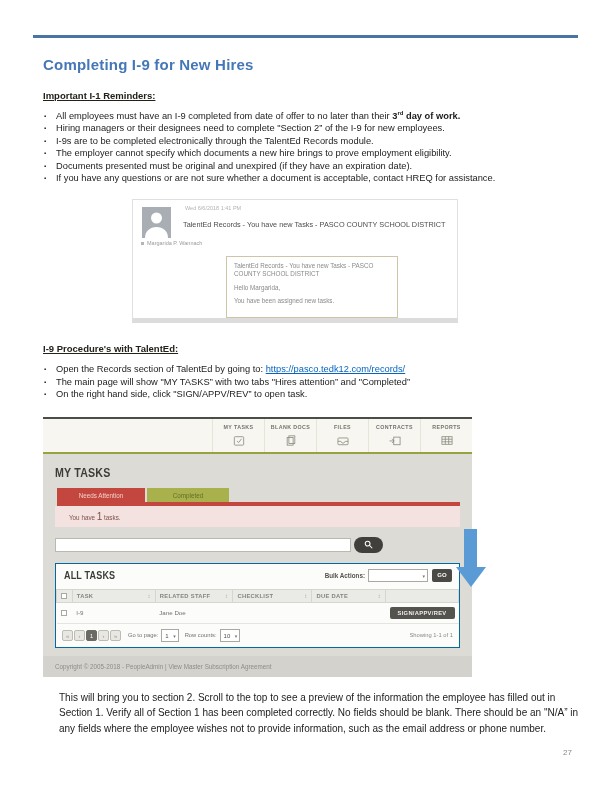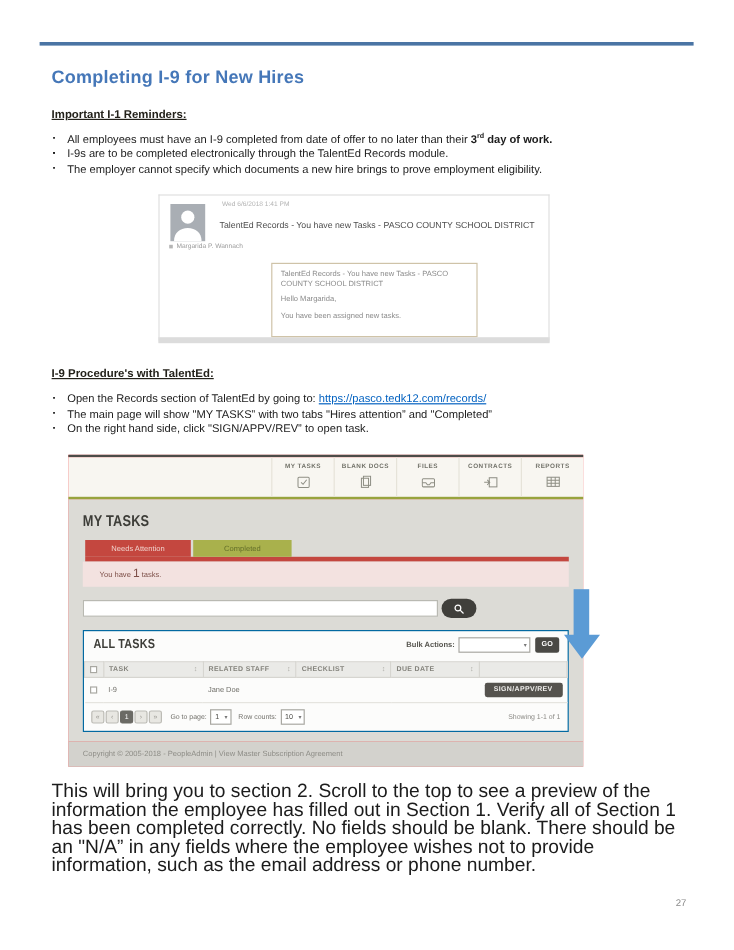--- a/index.html
+++ b/index.html
@@ -25,21 +25,21 @@
   .avatar{position:absolute;left:9px;top:7px;width:29px;height:31px;background:#a9aeb4;overflow:hidden}
   .avatar svg{width:29px;height:31px;display:block}
   .email-ts{position:absolute;left:52px;top:5px;font-size:5.5px;color:#b3b3b3}
   .email-subject{position:absolute;left:50px;top:20px;right:6px;font-size:7.3px;color:#4d4d4d}
   .email-sender{position:absolute;left:8px;top:40px;font-size:5.5px;color:#9a9a9a}
   .email-sender .exp{display:inline-block;width:3px;height:3px;background:#b5b5b5;margin-right:3px;vertical-align:middle}
   .email-inner{position:absolute;left:93px;top:56px;width:172px;height:62px;border:1px solid #cfc3a8;padding:5px 7px;font-size:6.3px;line-height:7.6px;color:#8a8a8a;background:#fff}
   .email-inner p{margin:0 0 6px}
 
   
-  .rec-shot{position:relative;margin-top:16px;margin-left:14px;width:429px;background:#ef4444}
+  .rec-shot{position:relative;margin-top:16px;width:429px;background:#eab308}
   .rec-topline{height:2px;background:#4c4c48}
   .rec-header{position:relative;height:35px;background:#f8f6f1;border-bottom:2px solid #98a33e;display:flex;justify-content:flex-end}
   .nav-item{width:52px;border-left:1px solid #e6e3d9;text-align:center;padding-top:5px;cursor:pointer}
   .nav-label{font-size:5.3px;font-weight:bold;color:#73736a;letter-spacing:.4px;white-space:nowrap}
   .nav-icon{margin-top:2px;color:#8e8e84}
   .nav-icon svg{width:12px;height:11px}
 
   .rec-body{background:#dcdbd6;padding:9px 12px 8px}
   .rec-title,.panel-title{font-size:13px;font-weight:bold;color:#3d3d38;transform:scaleX(.82);transform-origin:left center;display:inline-block;letter-spacing:.2px;white-space:nowrap}
   .tabs{display:flex;gap:2px;margin-top:7px;border-bottom:4px solid #c4473f;margin-left:2px}
@@ -77,41 +77,43 @@
   .pg-label{margin:0 3px 0 6px;white-space:nowrap}
   .pager .sel{margin-left:0}
   .pg-showing{margin-left:auto;color:#8a8984}
 
   .rec-footer{background:#d3d2cd;padding:7px 12px;font-size:6.3px;color:#8e8d87}
 
   .arrow{position:absolute;left:413px;top:112px;width:30px;height:58px;z-index:5}
   .arrow .shaft{position:absolute;left:8px;top:0;width:13px;height:39px;background:#5b9bd5}
   .arrow .head{position:absolute;left:0;top:38px;width:0;height:0;border-left:15px solid transparent;border-right:15px solid transparent;border-top:20px solid #5b9bd5}
 
-  .closing{margin:13px 0 0;font-size:16px;line-height:15.5px;color:#1c1c1c;width:527px}
+  .closing{margin:13px 16px 0;font-size:10px;line-height:15.5px;color:#1c1c1c;width:527px}
   .page-number{position:absolute;right:40px;top:748px;font-size:8px;color:#8a8a8a}
 </style>
 </head>
 <body>
 
 <div class="page">
   <div class="top-rule"></div>
 
   <div class="content">
     <h1 class="title">Completing I-9 for New Hires</h1>
 
     <span class="sec-heading sec-block">Important I-1 Reminders:</span>
 
     <ul class="bullets">
       <li>
         <span class="bullet">▪</span><span>All employees must have an I-9 completed from date of offer to no later than their </span><b><span>3</span><sup>rd</sup><span> day of work.</span></b>
       </li>
-      <li><span class="bullet">▪</span></li>
+      <li><span class="bullet">▪</span><span>Hiring managers or their designees need to complete "Section 2” of the I-9 for new employees.</span></li>
       <li><span class="bullet">▪</span><span>I-9s are to be completed electronically through the TalentEd Records module.</span></li>
       <li><span class="bullet">▪</span><span>The employer cannot specify which documents a new hire brings to prove employment eligibility.</span></li>
+      <li><span class="bullet">▪</span><span>Documents presented must be original and unexpired (if they have an expiration date).</span></li>
+      <li><span class="bullet">▪</span><span>If you have any questions or are not sure whether a document is acceptable, contact HREQ for assistance.</span></li>
     </ul>
 
     <div class="email-shot">
       <div class="avatar">
         <span>
           <svg viewBox="0 0 29 31">
               <circle cx="14.5" cy="11" r="5.5" fill="#ffffff"></circle>
               <path d="M3 31c0-7 5-11 11.5-11S26 24 26 31z" fill="#ffffff"></path>
             </svg>
         </span>

